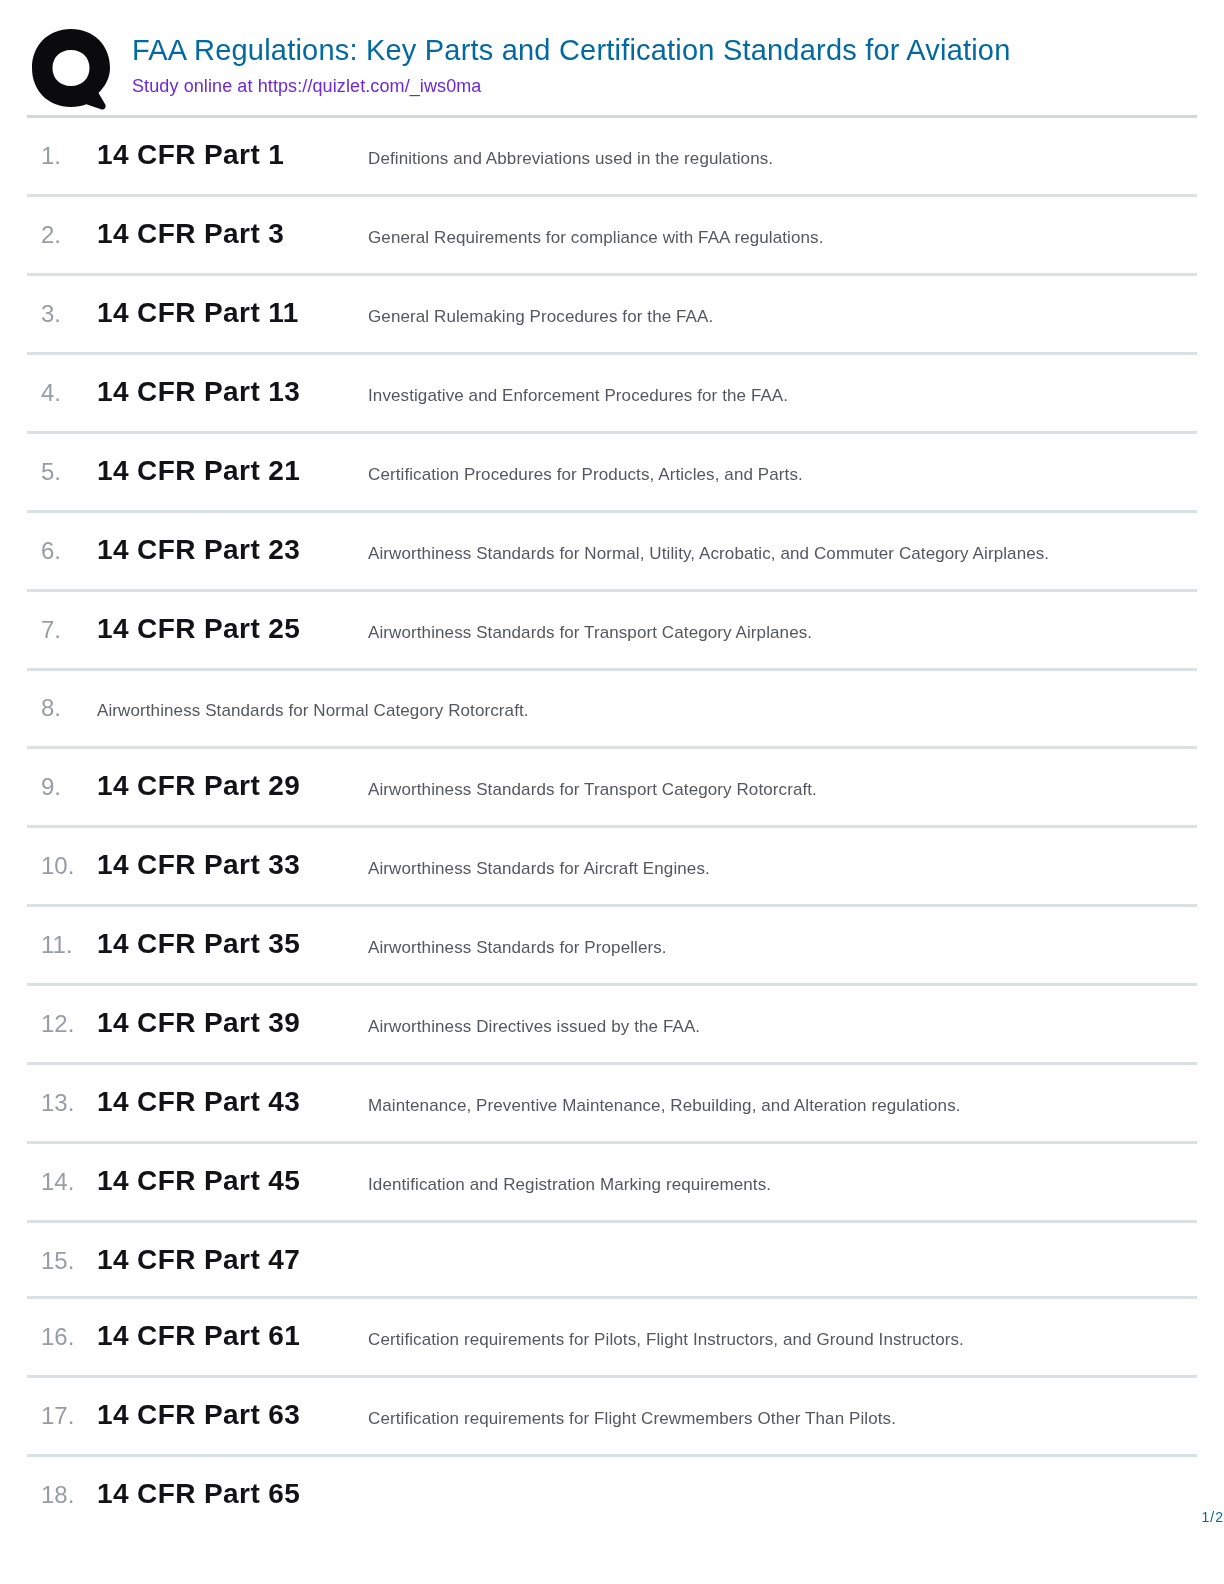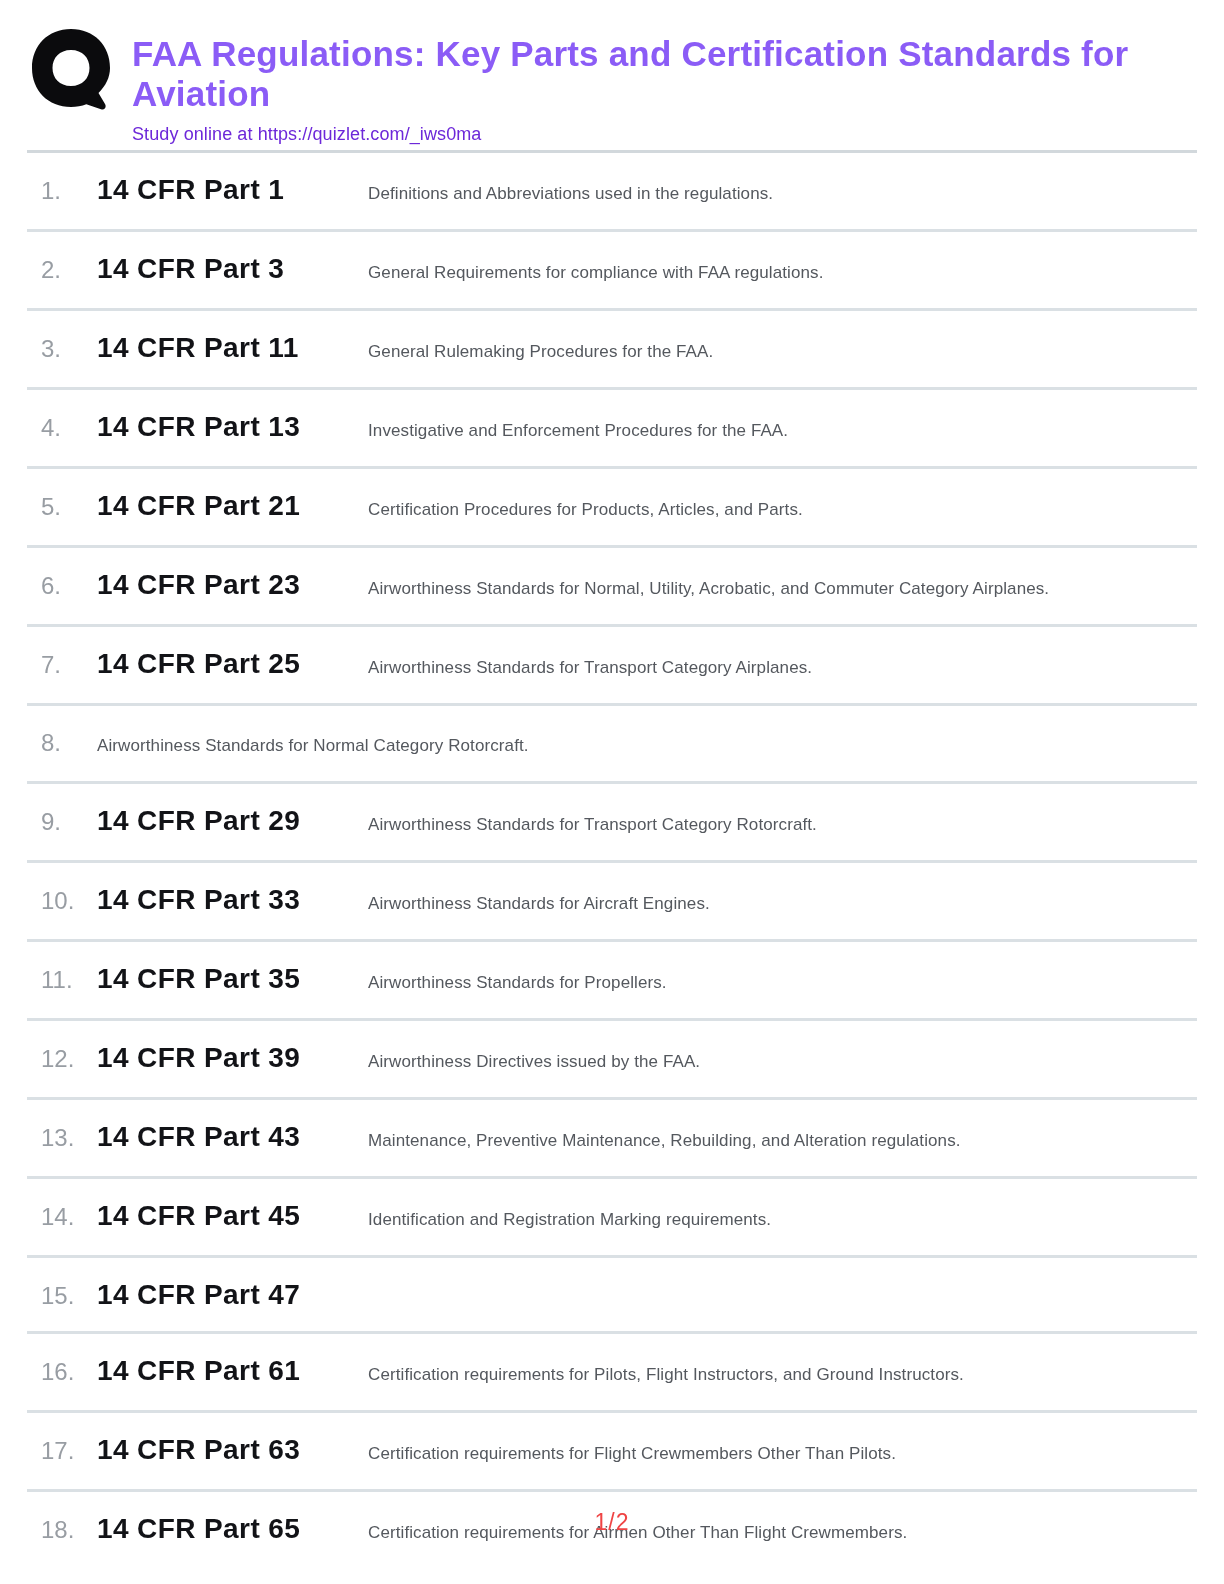--- a/index.html
+++ b/index.html
@@ -20,24 +20,24 @@
   .header {
     display: flex;
     align-items: flex-start;
     gap: 21px;
     padding: 28px 0 5px 4px;
     border-bottom: 3px solid #d2d8dc;
   }
   .logo { flex: 0 0 80px; height: 82px; }
   .header-text { padding-top: 6px; }
   .title {
-    font-size: 35px;
-    font-weight: 700;
+    font-size: 29px;
+    font-weight: 400;
     letter-spacing: 0.2px;
-    color: #8b5cf6;
+    color: #0369a1;
     line-height: 1.15;
   }
   .subtitle {
     margin-top: 9px;
     font-size: 18px;
     font-weight: 300;
     color: #6d28d9;
     letter-spacing: 0.1px;
   }
   
@@ -73,24 +73,24 @@
     color: #54585e;
     line-height: 45px;
     letter-spacing: 0.1px;
   }
   
   .footer {
     position: absolute;
     top: 1509px;
     left: 0;
     width: 1224px;
-    text-align: center;
-    font-size: 23px;
-    font-weight: 300;
-    color: #ef4444;
+    text-align: right;
+    font-size: 14px;
+    font-weight: 300;
+    color: #0369a1;
     letter-spacing: 1px;
   }
 </style>
 </head>
 <body>
 
 <div class="page">
 
   <div class="header">
     <div class="logo">
@@ -207,19 +207,18 @@
 
   <div class="row">
     <div class="num">17.</div>
     <div class="term">14 CFR Part 63</div>
     <div class="def">Certification requirements for Flight Crewmembers Other Than Pilots.</div>
   </div>
 
   <div class="row">
     <div class="num">18.</div>
     <div class="term">14 CFR Part 65</div>
-    <div class="def">Certification requirements for Airmen Other Than Flight Crewmembers.</div>
   </div>
 </div>
 
   <div class="footer">1/2</div>
 
 </div>
 
 </body></html>

